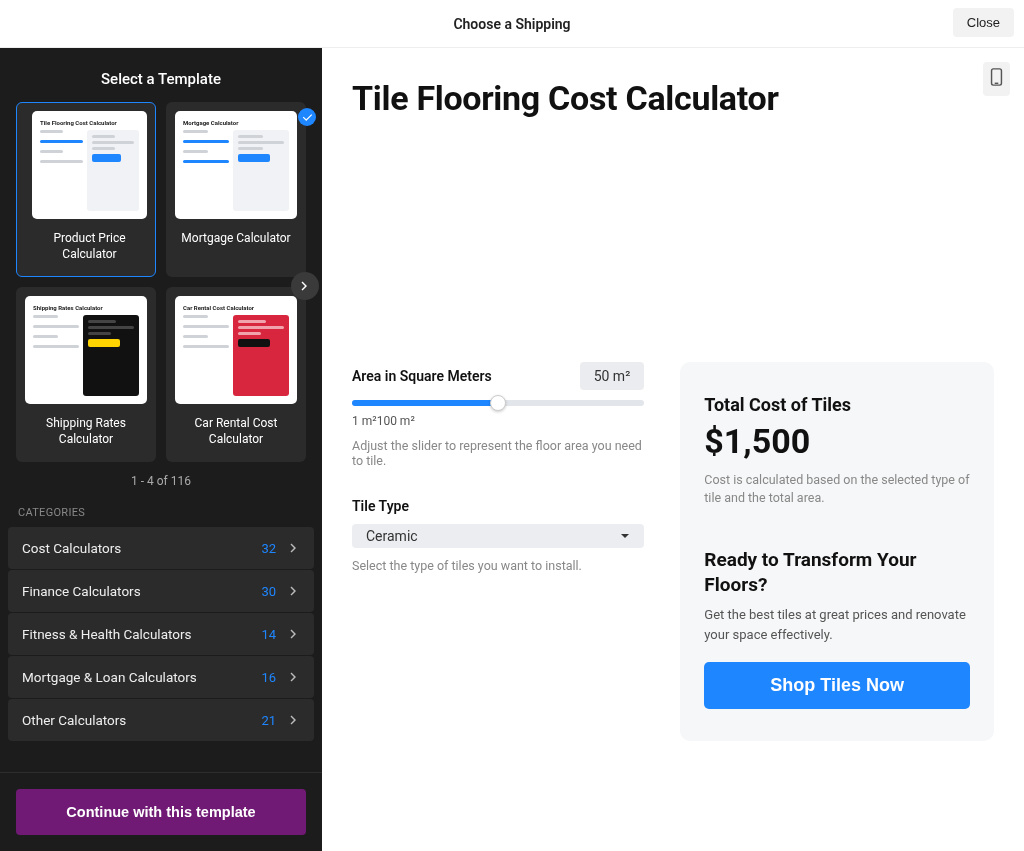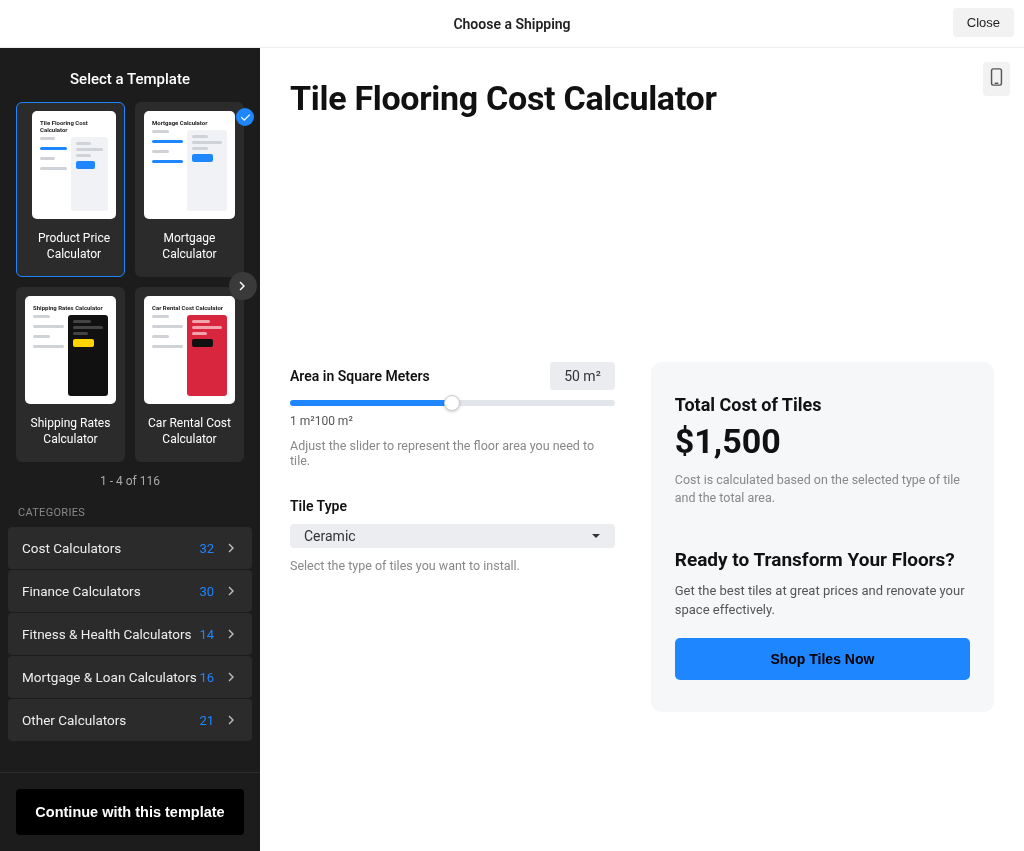--- a/index.html
+++ b/index.html
@@ -5,21 +5,21 @@
 * { margin: 0; padding: 0; box-sizing: border-box; }
 body { font-family: -apple-system, BlinkMacSystemFont, "Segoe UI", Roboto, Arial, sans-serif; background: #fff; color: #111; width: 1024px; height: 851px; overflow: hidden; }
 
 
 .topbar { display: flex; align-items: center; justify-content: center; height: 48px; border-bottom: 1px solid #eee; position: relative; }
 .topbar-title { font-size: 14px; font-weight: 600; color: #222; }
 .close-btn { position: absolute; right: 10px; top: 8px; background: #f2f2f2; border: none; padding: 7px 14px; border-radius: 4px; font-size: 13px; color: #222; cursor: pointer; }
 
 
 .main { display: flex; height: calc(100% - 48px); }
-.sidebar { width: 260px; background: #1c1c1c; color: #fff; display: flex; flex-direction: column; padding: 0; overflow-y: auto; }
+.sidebar { width: 322px; background: #1c1c1c; color: #fff; display: flex; flex-direction: column; padding: 0; overflow-y: auto; }
 .preview { flex: 1; background: #fff; position: relative; padding: 30px 30px 30px 30px; display: flex; flex-direction: column; }
 
 
 .sidebar-title { text-align: center; font-size: 15px; font-weight: 500; padding: 22px 0 14px; }
 .templates-grid { position: relative; padding: 0 16px; display: grid; grid-template-columns: 1fr 1fr; gap: 10px; }
 .template-card { background: #2b2b2b; border-radius: 6px; padding: 8px 8px 14px; text-align: center; font-size: 12px; color: #eee; border: 1px solid transparent; cursor: pointer; }
 .template-card.selected { border: 1.5px solid #1e86ff; padding-left: 15px; }
 .template-thumb { background: #fff; border-radius: 5px; height: 108px; margin-bottom: 12px; position: relative; overflow: hidden; display:flex; flex-direction:column; padding:8px; }
 .template-label { font-size: 12px; color: #fff; line-height: 1.3; }
 .checkmark { position: absolute; top: 6px; right: 6px; width: 18px; height: 18px; background: #1e86ff; border-radius: 50%; display:flex; align-items:center; justify-content:center; }
@@ -29,21 +29,21 @@
 .pagination { text-align:center; font-size:12px; color:#aaa; padding:12px 0 8px; }
 
 .categories-label { font-size:11px; color:#888; padding: 10px 18px 8px; letter-spacing:0.3px; }
 .cat-list { display:flex; flex-direction:column; gap:1px; padding: 0 8px; }
 .cat-item { background:#2b2b2b; display:flex; align-items:center; justify-content:space-between; padding:13px 14px; font-size:13.5px; color:#eee; border-radius:4px; cursor:pointer; }
 .cat-item-left { flex:1; }
 .cat-count { color:#1e86ff; font-size:13px; margin-right:12px; }
 .cat-item svg { width:12px; height:12px; fill:#bbb; }
 
 .sidebar-footer { margin-top:auto; padding:16px; border-top:1px solid rgba(255,255,255,0.08); }
-.continue-btn { width:100%; background:#000000; color:#fff; border:none; padding:15px; font-size:14.5px; font-weight:600; border-radius:4px; cursor:pointer; }
+.continue-btn { width:100%; background:#701a75; color:#fff; border:none; padding:15px; font-size:14.5px; font-weight:600; border-radius:4px; cursor:pointer; }
 
 
 .device-toggle { position:absolute; top:14px; right:14px; background:#f2f2f2; padding:6px 7px; border-radius:4px; cursor:pointer; }
 .device-toggle svg { width:13px; height:18px; fill:none; stroke:#555; stroke-width:1.6; }
 
 .preview-content { margin-top: 200px; display:flex; gap:36px; }
 .preview-title { font-size:34px; font-weight:700; margin-bottom: 44px; letter-spacing:-0.3px; }
 .left-col { flex:1.1; display:flex; flex-direction:column; }
 .right-col { flex:1; background:#f6f7f8; border-radius:10px; padding:32px 24px; }
 
@@ -59,21 +59,21 @@
 
 .field-section { margin-bottom:30px; }
 .select-box { background:#ebedf0; border-radius:4px; padding:4px 14px; display:flex; justify-content:space-between; align-items:center; cursor:pointer; font-size:14px; color:#333; }
 .select-box svg { width:10px; height:10px; fill:#333; }
 
 .total-label { font-size:18px; font-weight:700; margin-bottom:6px; }
 .total-value { font-size:34px; font-weight:700; margin-bottom:10px; }
 .total-hint { font-size:12.5px; color:#888; line-height:1.4; margin-bottom:42px; }
 .cta-title { font-size:19px; font-weight:700; margin-bottom:8px; line-height:1.3; }
 .cta-text { font-size:13px; color:#555; line-height:1.5; margin-bottom:18px; }
-.shop-btn { width:100%; background:#1e86ff; color:#000000; border:none; padding:13px; font-size:14px; font-weight:600; border-radius:5px; cursor:pointer; }
+.shop-btn { width:100%; background:#1e86ff; color:#ffffff; border:none; padding:13px; font-size:18px; font-weight:600; border-radius:5px; cursor:pointer; }
 
 
 .thumb-title { font-size:6px; font-weight:700; color:#222; margin-bottom:4px; text-align:left; }
 .thumb-row { display:flex; gap:4px; flex:1; }
 .thumb-left { flex:1; display:flex; flex-direction:column; gap:4px; }
 .thumb-right { flex:1; border-radius:3px; padding:5px; }
 .thumb-line { height:3px; background:#cfd3d8; border-radius:2px; margin-bottom:3px; }
 .thumb-line.sm { width:55%; }
 .thumb-line.accent { background:#1e86ff; }
 .thumb-btn { height:8px; background:#1e86ff; border-radius:2px; width:70%; margin-top:4px; }

